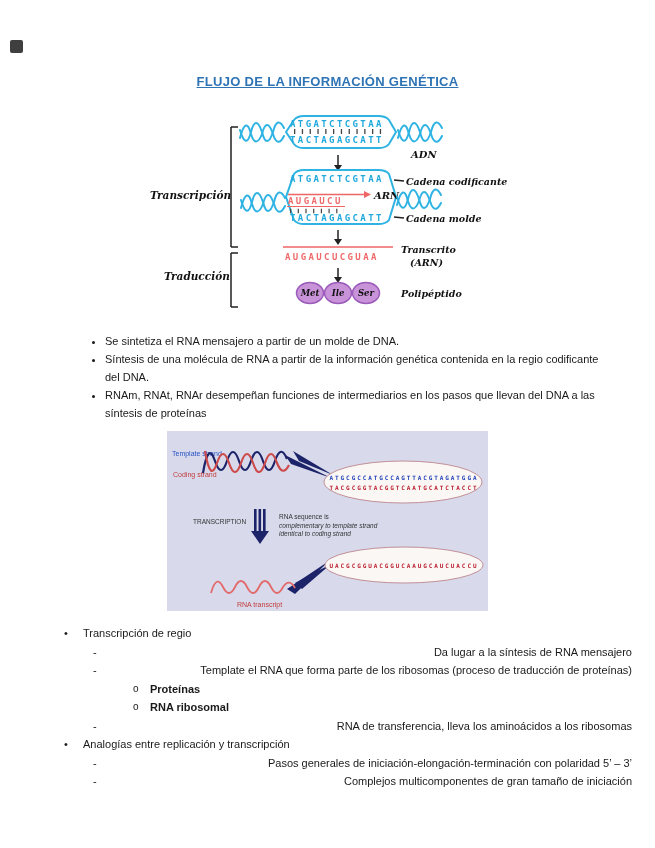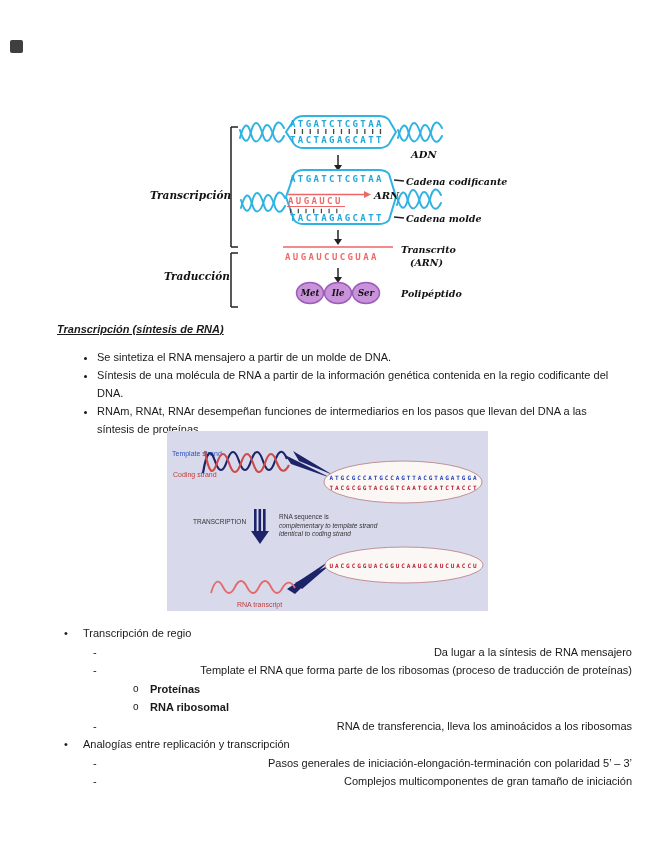--- a/index.html
+++ b/index.html
@@ -11,21 +11,21 @@
   
   .flow{position:absolute;left:138px;top:110px;width:395px;height:202px;}
   .hand{font-family:"DejaVu Serif",serif;font-style:italic;font-weight:700;fill:#111;}
   .seqc{font-family:"DejaVu Sans Mono",monospace;font-weight:bold;font-size:9px;letter-spacing:2.4px;fill:#21a9dc;}
   .seqr{font-family:"DejaVu Sans Mono",monospace;font-weight:bold;font-size:9px;letter-spacing:2.4px;fill:#ef6b6b;}
   .cy{stroke:#2fb3e3;stroke-width:2;fill:none;stroke-linecap:round;}
   .blk{stroke:#222;stroke-width:1.5;fill:none;}
   
   .sec{position:absolute;left:57px;top:320px;width:560px;font-size:11px;line-height:18px;}
   .sec h3{margin:0 0 10px 0;font-size:11px;font-weight:bold;font-style:italic;text-decoration:underline;}
-  .sec ul{margin:4px;padding-left:36px;}
+  .sec ul{margin:12px;padding-left:36px;}
   .sec li{margin:0;}
   
   .fig{position:absolute;left:167px;top:431px;width:321px;height:180px;background:#d8daec;}
   .flab-b{font-size:7px;fill:#2a52c4;}
   .flab-r{font-size:7px;fill:#c23b3b;}
   .figseq{font-family:"DejaVu Sans Mono",monospace;font-weight:bold;font-size:6px;letter-spacing:1.9px;}
   .fnote{font-size:6.5px;fill:#333;}
   .fnote-i{font-size:6.5px;fill:#333;font-style:italic;}
   .navy{fill:#1c2369;}
   
@@ -37,20 +37,21 @@
   .r3 .mk{left:76px;font-size:10px;} .r3 .tx{display:block;padding-left:93px;font-weight:bold;}
   .u{}
 </style>
 </head>
 <body>
 
 <div class="page">
 
   <div class="anchor-sq"></div>
 
+  <div class="title">FLUJO DE LA INFORMACIÓN GENÉTICA</div>
 
   <svg class="flow" viewBox="0 0 395 202">
     <defs>
       <g id="helixCy">
         <path class="cy" d="M0 6 C4 -10,8 -10,11 2 C14 12,18 12,22 2 C25 -10,29 -10,33 2 C36 12,40 12,44 4"></path>
         <path class="cy" d="M0 -2 C4 12,8 12,11 0 C14 -12,18 -12,22 0 C25 12,29 12,33 0 C36 -12,40 -12,44 -4"></path>
       </g>
     </defs>
 
     <path class="blk" d="M100 17 h-7 M93 17 v120 M93 137 h7"></path>
@@ -101,21 +102,20 @@
     <ellipse cx="172" cy="183" rx="13.5" ry="10.5" fill="#c993da" stroke="#9c5cba" stroke-width="1.5"></ellipse>
     <ellipse cx="200" cy="183" rx="13.5" ry="10.5" fill="#c993da" stroke="#9c5cba" stroke-width="1.5"></ellipse>
     <ellipse cx="228" cy="183" rx="13.5" ry="10.5" fill="#c993da" stroke="#9c5cba" stroke-width="1.5"></ellipse>
     <text class="hand" font-size="8.5" x="172" y="186" text-anchor="middle">Met</text>
     <text class="hand" font-size="8.5" x="200" y="186" text-anchor="middle">Ile</text>
     <text class="hand" font-size="8.5" x="228" y="186" text-anchor="middle">Ser</text>
     <text class="hand" font-size="9.5" x="263" y="187">Polipéptido</text>
   </svg>
 
   <div class="sec">
-    <h3>Transcripción (síntesis de RNA)</h3>
     <ul>
       <li>Se sintetiza el RNA mensajero a partir de un molde de DNA.</li>
       <li>Síntesis de una molécula de RNA a partir de la información genética contenida en la regio codificante del DNA.</li>
       <li>RNAm, RNAt, RNAr desempeñan funciones de intermediarios en los pasos que llevan del DNA a las síntesis de proteínas</li>
     </ul>
   </div>
 
   <div class="fig">
     <svg width="321" height="180" viewBox="0 0 321 180">
       <text class="flab-b" x="5" y="25">Template strand</text>

